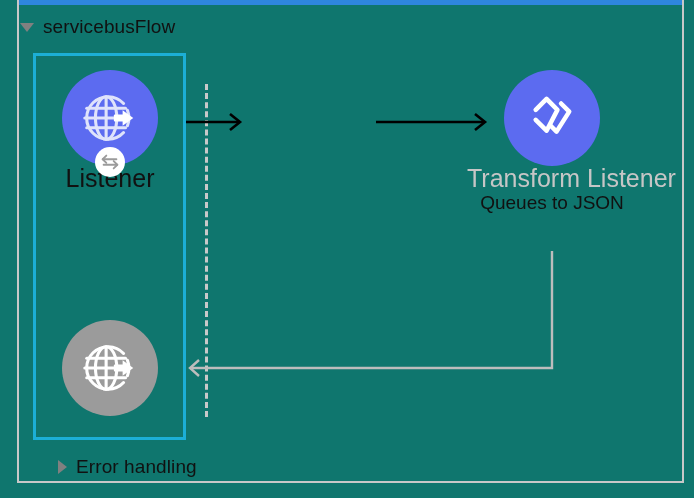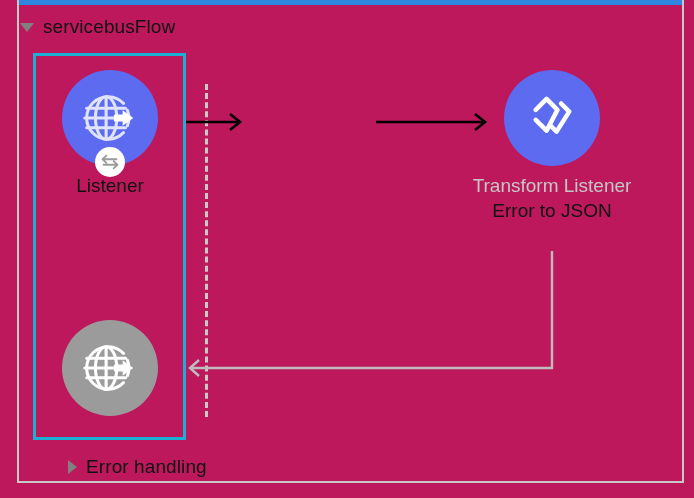--- a/index.html
+++ b/index.html
@@ -14,21 +14,21 @@
     overflow: hidden;
     position: relative;
   }
 
   #canvas {
     position: absolute;
     left: 0;
     top: 0;
     width: 694px;
     height: 498px;
-    background: #be185d;
+    background: #0f766e;
   }
 
   
   .frame-left {
     position: absolute;
     left: 17px; top: 0px;
     width: 2px; height: 483px;
     background: #c8c8c8;
   }
   .frame-bottom {
@@ -74,21 +74,21 @@
   }
   .header-label {
     font-size: 19px;
     color: #111111;
     letter-spacing: 0.1px;
     white-space: nowrap;
   }
 
   .err-header {
     position: absolute;
-    left: 22px; top: 456px;
+    left: 12px; top: 456px;
     display: flex;
     align-items: center;
     height: 22px;
     padding-left: 46px;
   }
 
   
   .sel-box {
     position: absolute;
     left: 33px; top: 53px;
@@ -118,22 +118,21 @@
     margin: 0 auto;
     position: relative;
     display: flex;
     align-items: center;
     justify-content: center;
   }
   .circle.purple { background: #5c6bf0; }
   .circle.gray   { background: #9b9b9b; }
 
   .node-label {
-    margin-top: 8px;
-    font-size: 19px;
+    font-size: 25px;
     color: #111111;
     white-space: nowrap;
     line-height: 24px;
   }
   .node-label.muted { color: #c6c6c6; }
   .node-sublabel {
     font-size: 19px;
     color: #111111;
     white-space: nowrap;
     line-height: 26px;
@@ -233,21 +232,21 @@
   <div class="node" style="left:492px; top:70px; width:170px; margin-left:-25px;">
     <div class="circle purple">
       <svg width="58" height="58" viewBox="0 0 64 64">
         <g fill="none" stroke="#ffffff" stroke-width="5" stroke-linejoin="round" stroke-linecap="round">
           <polyline points="14,23 26,11 38,23 26,46 14,34"></polyline>
           <polyline points="30,40 37,47 51,25 42,16"></polyline>
         </g>
       </svg>
     </div>
     <div class="node-label muted">Transform Listener</div>
-    <div class="node-sublabel">Error to JSON</div>
+    <div class="node-sublabel">Queues to JSON</div>
   </div>
 
   <div class="node" style="left:50px; top:320px;">
     <div class="circle gray">
       <svg width="62" height="62" viewBox="0 0 64 64">
         <g fill="none" stroke="#ffffff" stroke-width="3.2" stroke-linecap="round">
           <path d="M46 17 A22 22 0 1 0 46 47"></path>
           <path d="M50 24 A22 22 0 0 1 50 40"></path>
           <ellipse cx="28" cy="32" rx="11" ry="22"></ellipse>
           <line x1="28" y1="10" x2="28" y2="54"></line>

